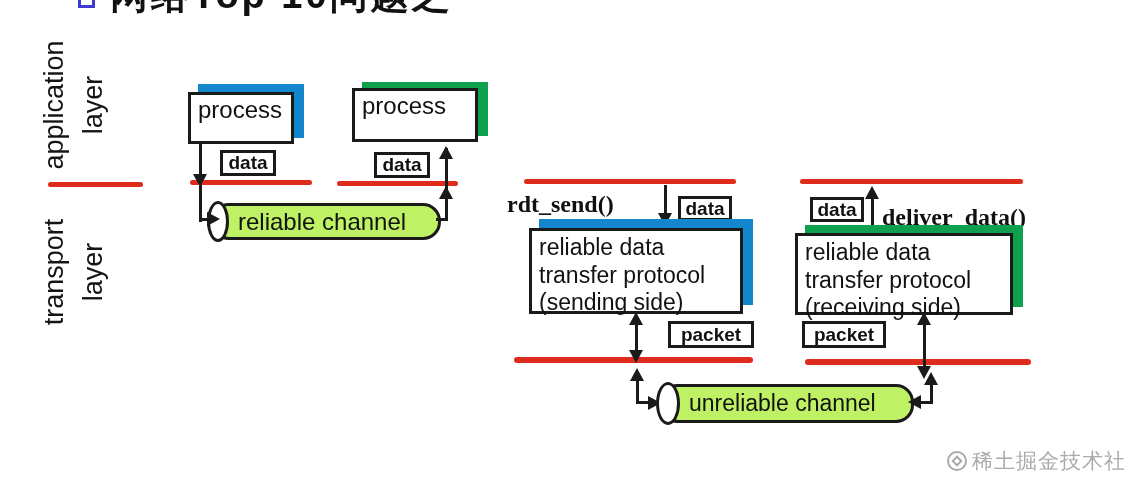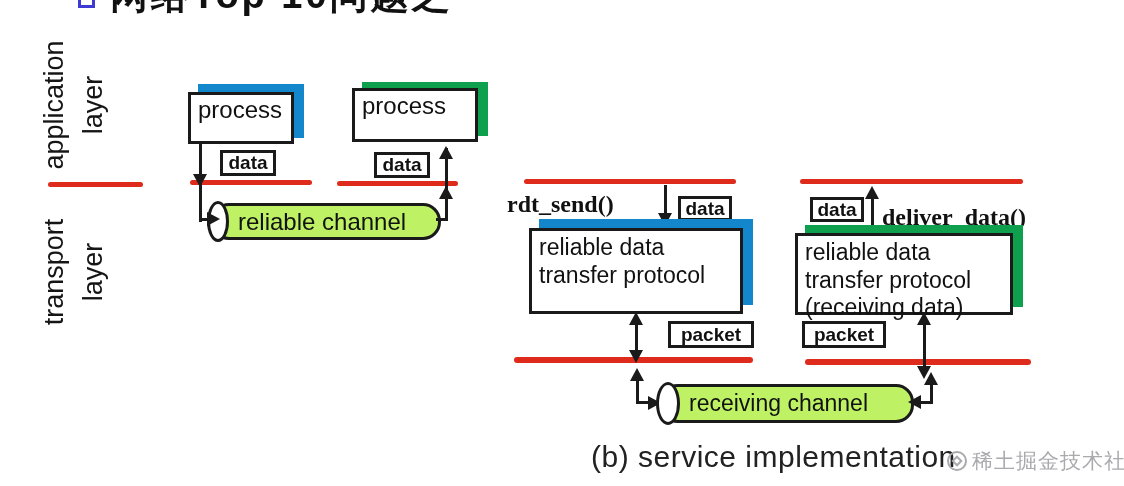--- a/index.html
+++ b/index.html
@@ -100,61 +100,61 @@
 
   <div class="mono" style="left:507px;top:191px;">rdt_send()</div>
   <div class="vshaft" style="left:664px;top:185px;height:38px;"></div>
   <div class="tri tri-down" style="left:658px;top:213px;"></div>
   <div class="tag" style="left:678px;top:196px;width:54px;height:25px;">data</div>
 
   <div class="shadow" style="left:539px;top:219px;width:214px;height:86px;background:var(--blue);"></div>
   <div class="whitebox protobox" style="left:529px;top:228px;width:214px;height:86px;">
     <div>reliable data</div>
     <div>transfer protocol</div>
+    <div>(sending side)</div>
   </div>
 
   <div class="vshaft" style="left:635px;top:320px;height:38px;"></div>
   <div class="tri tri-up" style="left:629px;top:312px;"></div>
   <div class="tri tri-down" style="left:629px;top:350px;"></div>
   <div class="tag" style="left:668px;top:321px;width:86px;height:27px;">packet</div>
 
   <div class="tri tri-up" style="left:630px;top:368px;"></div>
   <div class="vshaft" style="left:636px;top:380px;height:24px;"></div>
   <div class="hshaft" style="left:636px;top:401px;width:14px;"></div>
   <div class="tri tri-right" style="left:648px;top:396px;"></div>
 
   <div class="pipe" style="left:660px;top:384px;width:254px;height:39px;">
-    <span style="padding-left:26px;font-size:23px;">receiving channel</span>
+    <span style="padding-left:26px;font-size:23px;">unreliable channel</span>
   </div>
   <div class="ellipse" style="left:656px;top:382px;width:24px;height:43px;"></div>
 
   <div class="tag" style="left:810px;top:197px;width:54px;height:25px;">data</div>
   <div class="vshaft" style="left:871px;top:196px;height:32px;"></div>
   <div class="tri tri-up" style="left:865px;top:186px;"></div>
   <div class="mono" style="left:882px;top:196px;margin-top:8px;">deliver_data()</div>
 
   <div class="shadow" style="left:805px;top:225px;width:218px;height:82px;background:var(--green);"></div>
   <div class="whitebox protobox" style="left:795px;top:233px;width:218px;height:82px;">
     <div>reliable data</div>
     <div>transfer protocol</div>
-    <div>(receiving data)</div>
+    <div>(receiving side)</div>
   </div>
 
   <div class="tag" style="left:802px;top:321px;width:84px;height:27px;">packet</div>
 
   <div class="vshaft" style="left:923px;top:318px;height:52px;"></div>
   <div class="tri tri-up" style="left:917px;top:312px;"></div>
   <div class="tri tri-down" style="left:917px;top:366px;"></div>
 
   <div class="tri tri-up" style="left:924px;top:372px;"></div>
   <div class="vshaft" style="left:930px;top:384px;height:20px;"></div>
   <div class="hshaft" style="left:918px;top:401px;width:14px;"></div>
   <div class="tri tri-left" style="left:908px;top:395px;"></div>
 
-  <div class="caption" style="left:591px;top:440px;">(b) service implementation</div>
 
   <div class="watermark" style="left:947px;top:447px;">
     <span class="wm-circle">
       <span class="wm-diamond"></span>
     </span>
     <span class="wm-text">稀土掘金技术社区</span>
   </div>
 
 </div>
 

